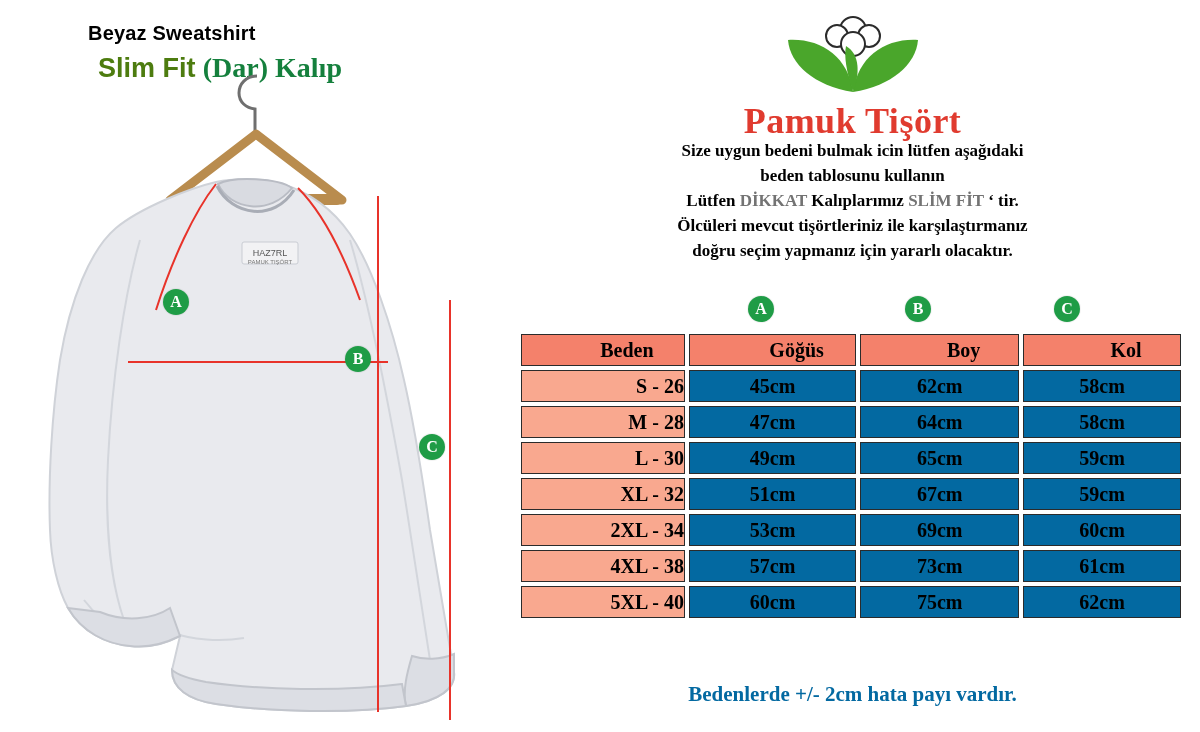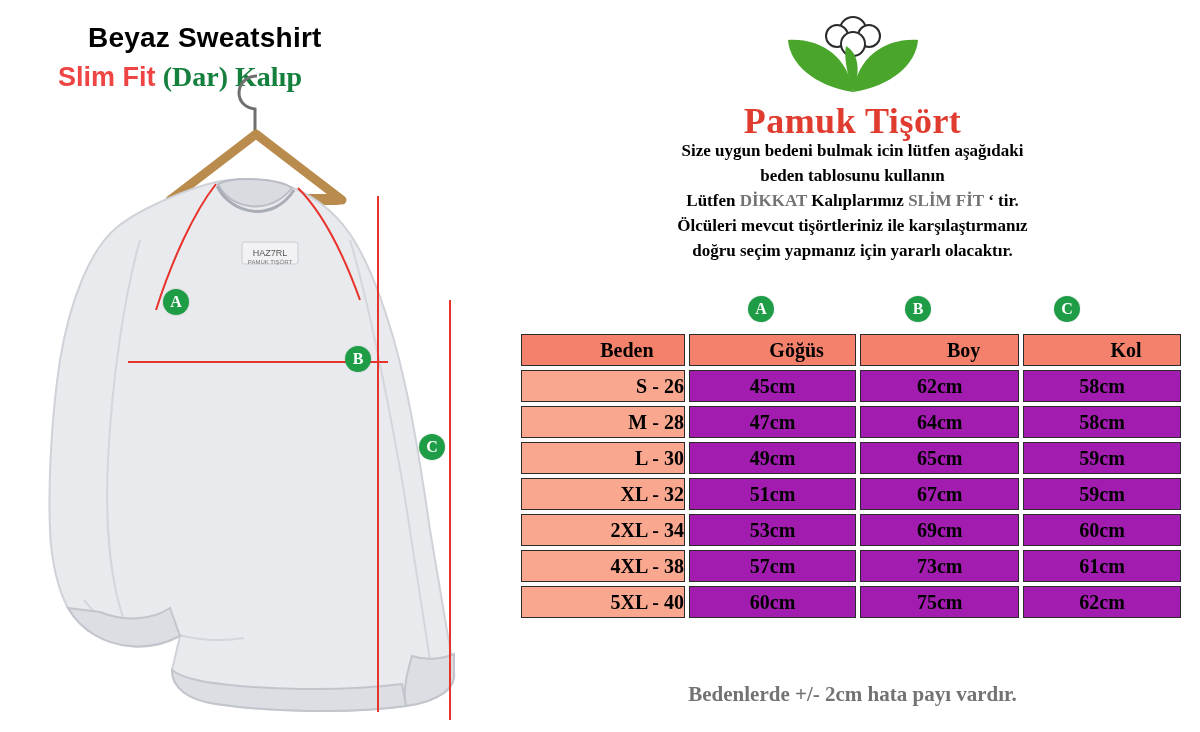--- a/index.html
+++ b/index.html
@@ -29,35 +29,36 @@
   }
   .title-block {
     position: absolute;
     left: 58px; top: 22px;
     width: 420px;
     text-align: left;
   }
   .title-line1 {
     font-family: "Liberation Sans", sans-serif;
     font-weight: bold;
-    font-size: 28px;
+    font-size: 20px;
     color: #000000;
     margin: 0 0 6px 30px;
     letter-spacing: 0.2px;
   }
   .title-line2 {
     margin: 0;
     font-size: 29px;
     white-space: nowrap;
   }
   .title-slim {
     font-family: "Liberation Sans", sans-serif;
     font-weight: bold;
     font-size: 27px;
-    color: #ef4444;
+    color: #4d7c0f;
+    margin-left: 40px;
   }
   .title-dar {
     font-family: "Liberation Serif", serif;
     font-weight: bold;
     font-size: 28px;
     color: #15803d;
   }
 
   
   .garment {
@@ -143,42 +144,42 @@
     font-family: "Liberation Serif", serif;
   }
   .size-table th, .size-table td {
     border: 1px solid #2b2b2b;
     font-weight: bold;
     font-size: 20px;
     text-align: center;
     height: 30px;
     padding: 0;
     color: #000000;
-    background: #a21caf;
+    background: #0369a1;
   }
   .size-table th {
     background: #f4816b;
     padding-left: 48px;
   }
   .size-table td.beden-cell {
     background: #f9a88f;
     text-align: right;
   }
   .col-beden { width: 155px; }
   .col-val { width: 160px; }
 
   .footnote {
     position: absolute;
     left: 0; top: 682px;
     width: 695px;
     text-align: center;
     font-family: "Liberation Serif", serif;
     font-weight: bold;
     font-size: 21px;
-    color: #737373;
+    color: #0369a1;
   }
 </style>
 </head>
 <body>
 
 <div class="page">
 
   <div class="left-panel">
 
     <div class="title-block">

